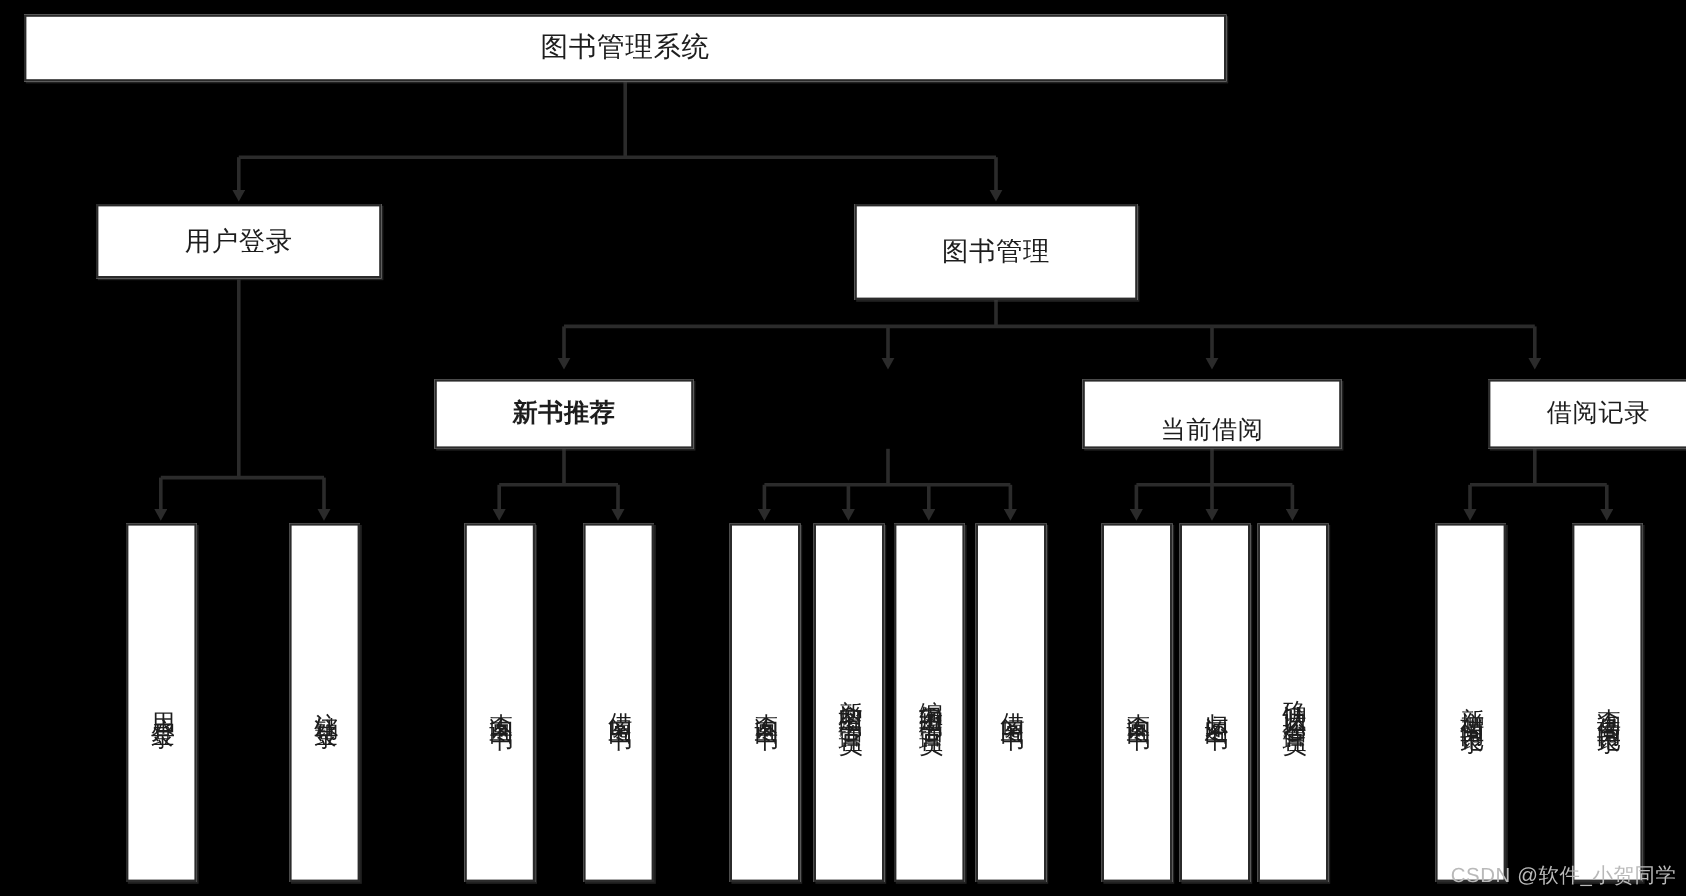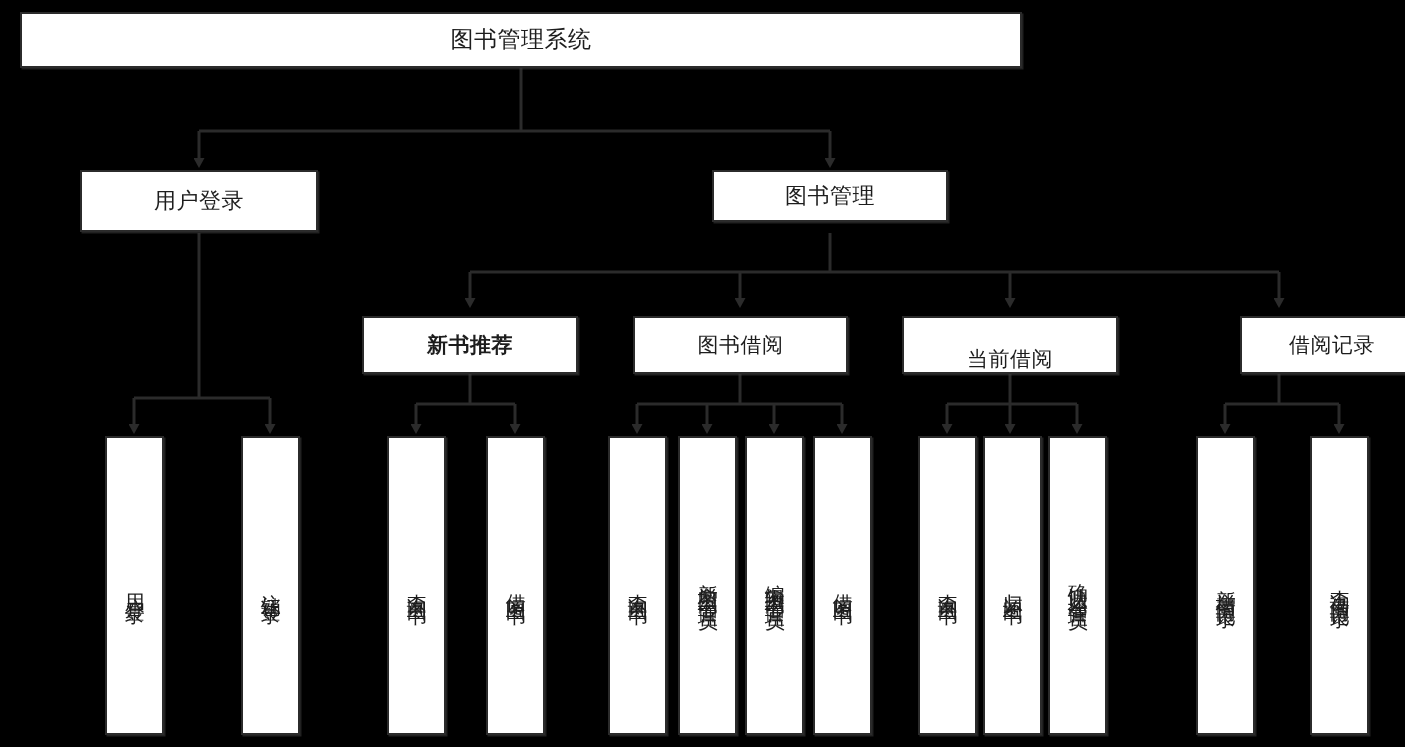--- a/index.html
+++ b/index.html
@@ -124,31 +124,28 @@
   </svg>
 
   <div class="node level0" style="left:20px; top:12px; width:1002px; height:56px;">
     <span class="node-label">图书管理系统</span>
   </div>
 
   <div class="node level1" style="left:80px; top:170px; width:238px; height:62px;">
     <span class="node-label">用户登录</span>
   </div>
 
-  <div class="node level1" style="left:712px; top:170px; width:236px; height:52px;">
+  <div class="node level1" style="left:712px; top:170px; width:236px; height:80px;">
     <span class="node-label">图书管理</span>
   </div>
 
   <div class="node level2" style="left:362px; top:316px; width:216px; height:58px;font-weight:bold;">
     <span class="node-label">新书推荐</span>
   </div>
 
-  <div class="node level2" style="left:633px; top:316px; width:215px; height:58px;">
-    <span class="node-label">图书借阅</span>
-  </div>
 
   <div class="node level2" style="left:902px; top:316px; width:216px; height:58px;align-items:flex-end;">
     <span class="node-label">当前借阅</span>
   </div>
 
   <div class="node level2" style="left:1240px; top:316px; width:184px; height:58px;">
     <span class="node-label">借阅记录</span>
   </div>
 
   <div class="node vertical" style="left:105px; top:436px; width:59px; height:299px;">
@@ -196,14 +193,15 @@
   </div>
 
   <div class="node vertical" style="left:1196px; top:436px; width:59px; height:299px;">
     <span class="node-label">新增借阅记录</span>
   </div>
 
   <div class="node vertical" style="left:1310px; top:436px; width:59px; height:299px;">
     <span class="node-label">查询借阅记录</span>
   </div>
 
+  <div id="watermark">CSDN @软件_小贺同学</div>
 
 </div>
 
 </body></html>

